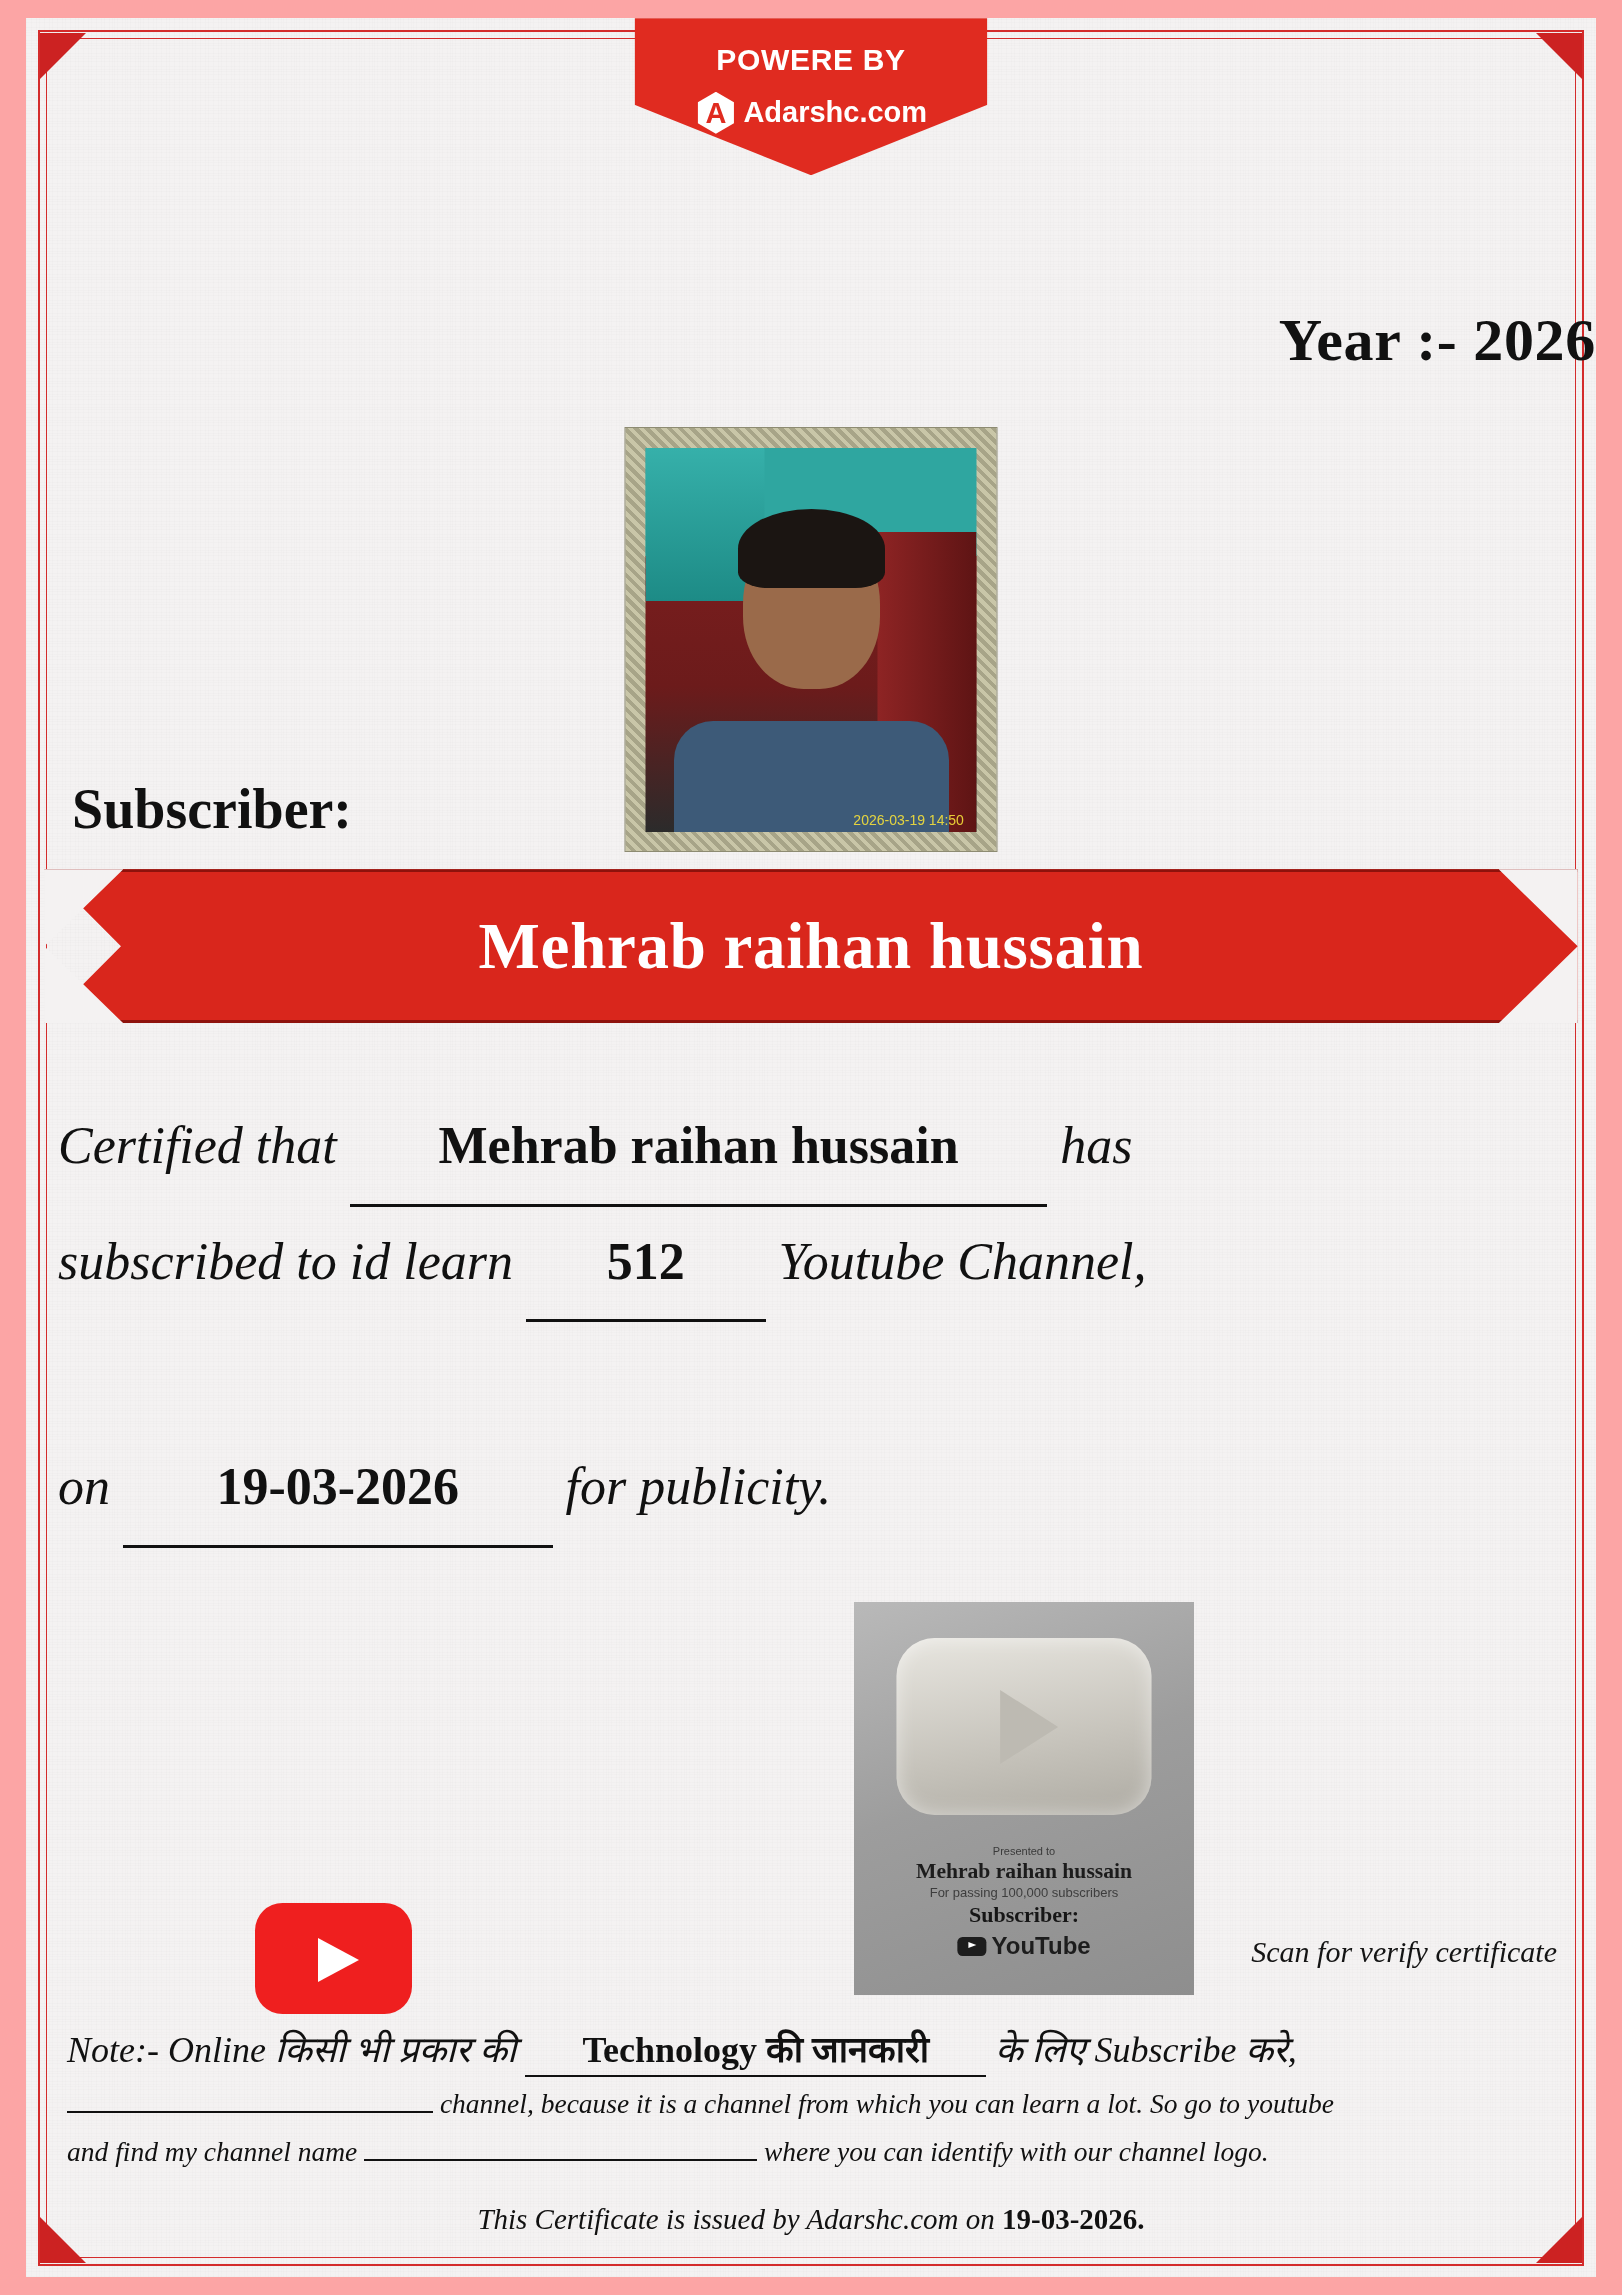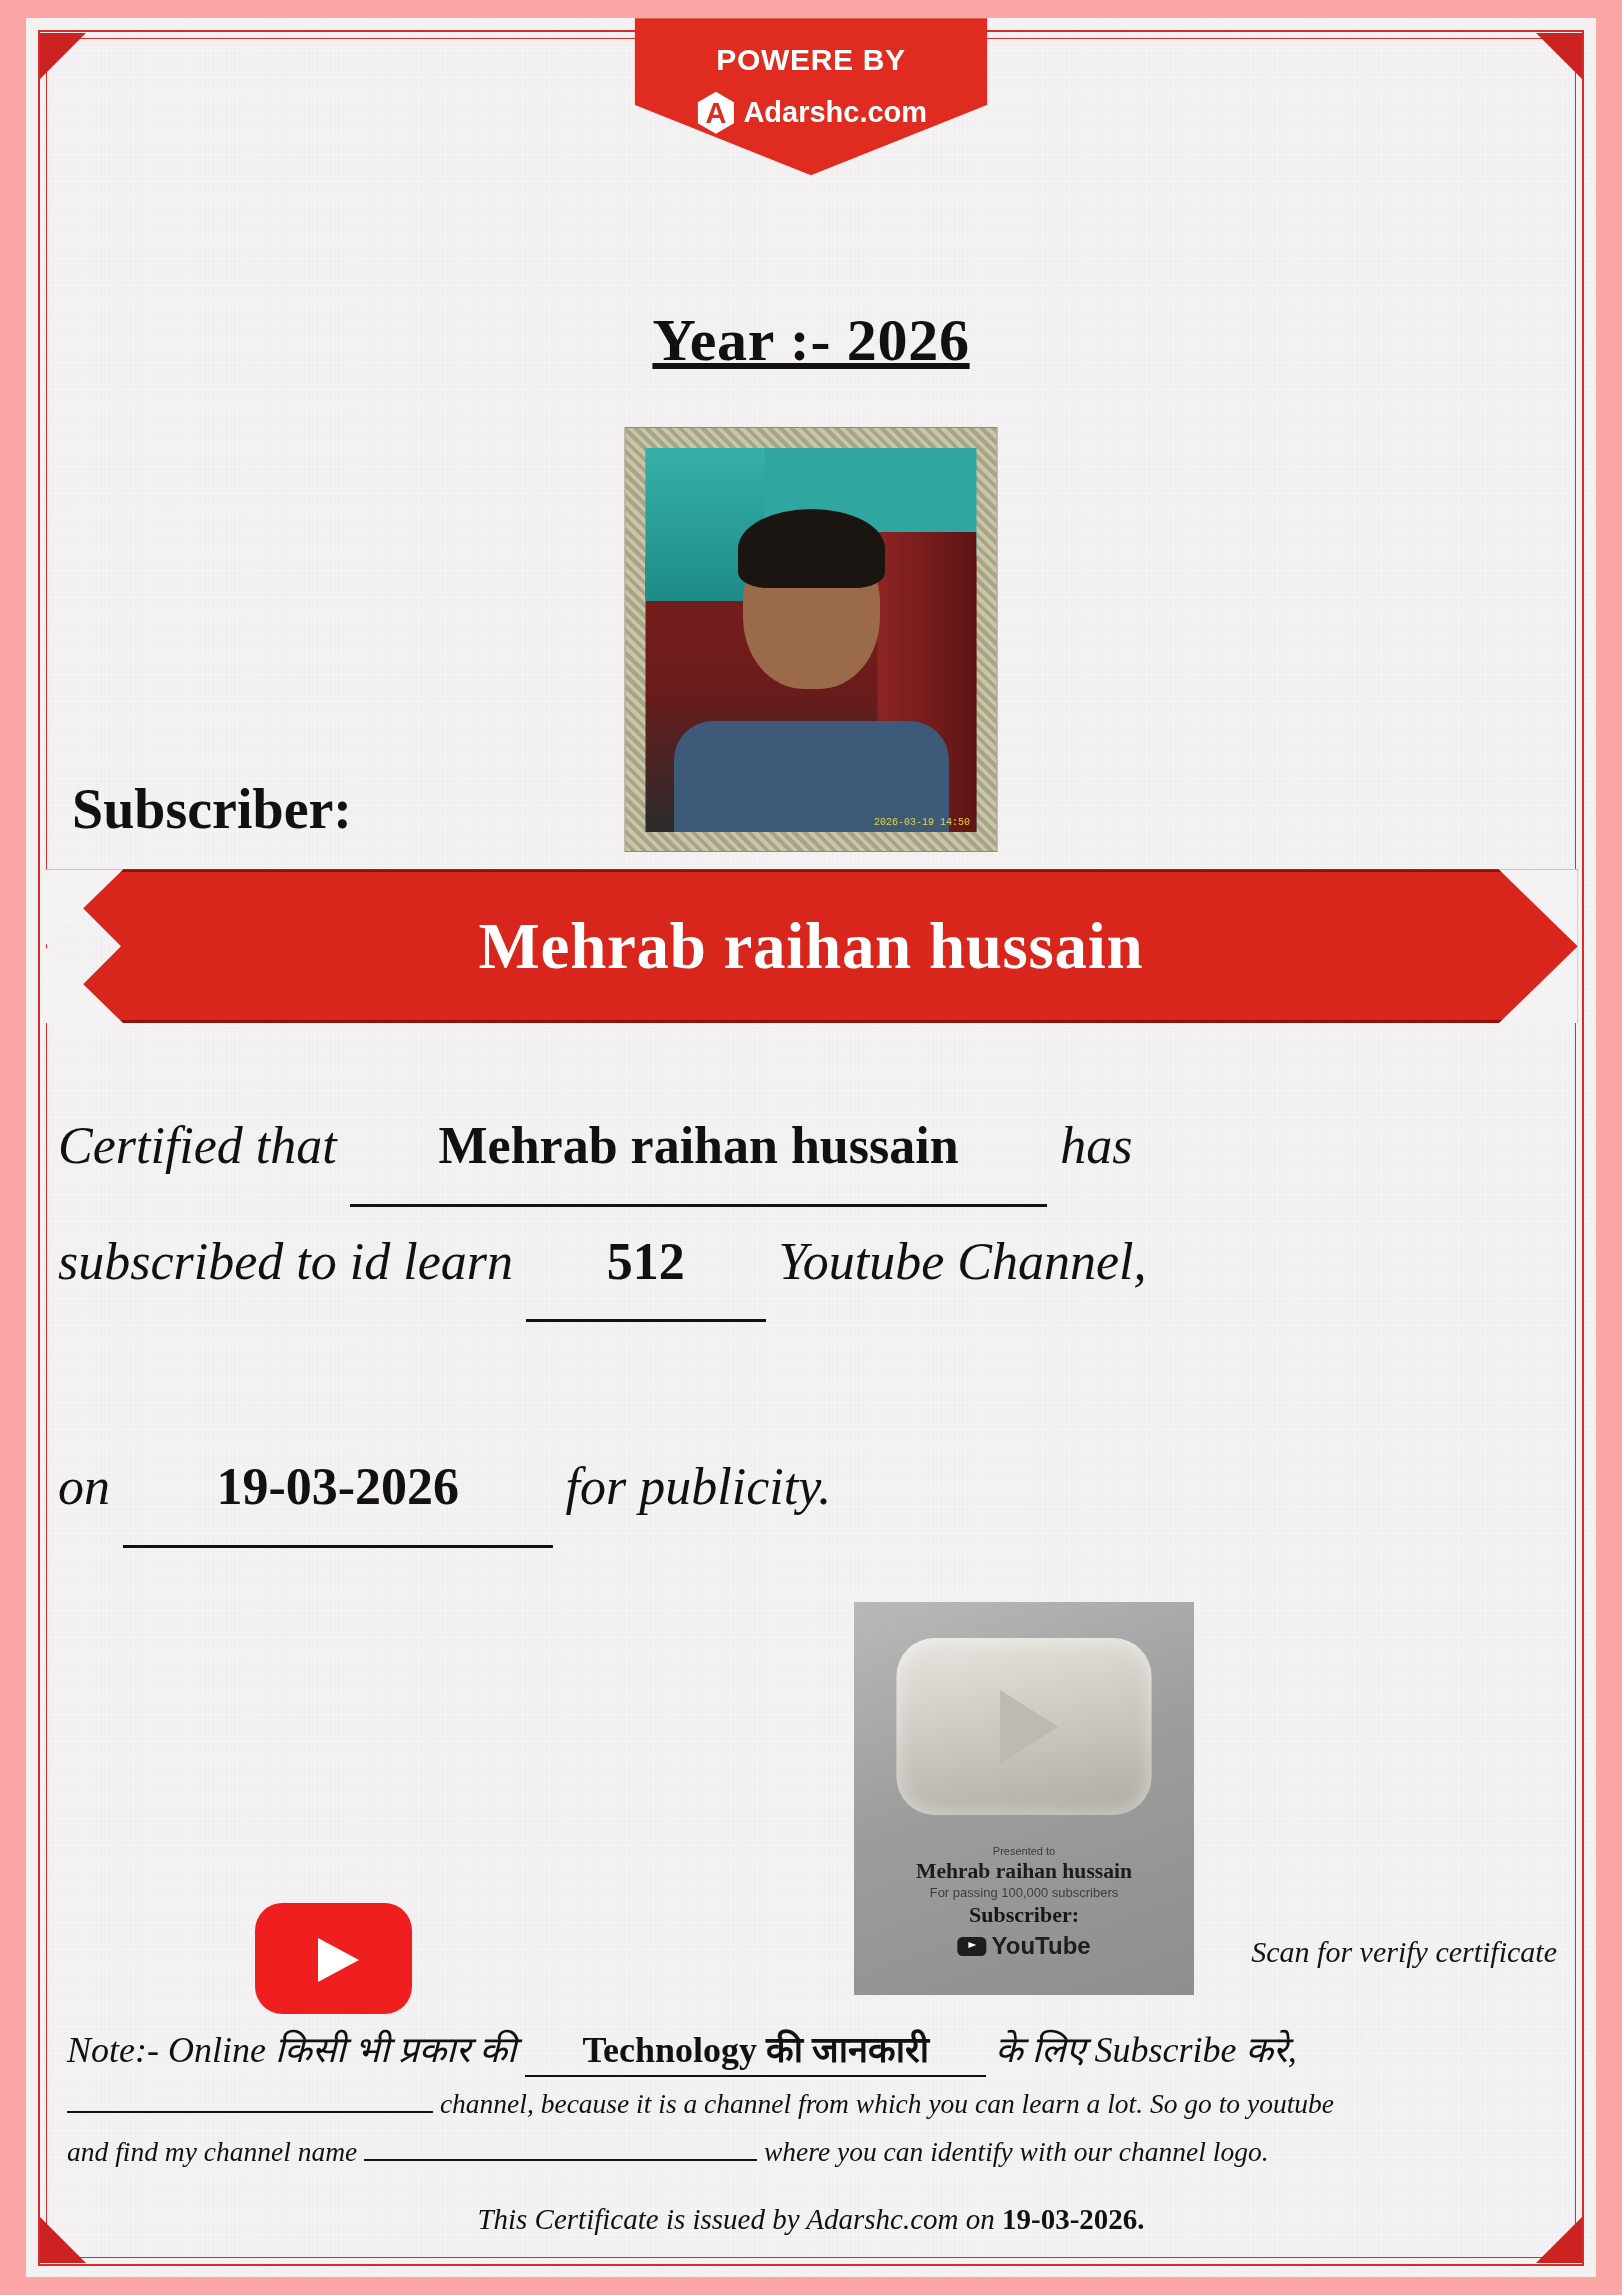--- a/index.html
+++ b/index.html
@@ -120,27 +120,26 @@
     font-style: italic;
     font-weight: bold;
     font-size: 112px;
     fill: #111111;
   }
 
   .year-line {
     position: absolute;
     top: 288px;
     width: 100%;
-    text-align: center;
+    text-align: right;
     font-family: "Liberation Serif", serif;
     font-weight: bold;
     font-size: 60px;
     color: #111111;
     letter-spacing: 0.7px;
-    text-decoration: underline;
   }
 
   
   .photo-frame {
     position: absolute;
     left: 50%;
     transform: translateX(-50%);
     top: 409px;
     width: 373px;
     height: 425px;
@@ -184,23 +183,23 @@
   .photo-body {
     position: absolute;
     left: 50%; bottom: 0;
     transform: translateX(-50%);
     width: 275px; height: 111px;
     border-radius: 39px 39px 0 0;
     background: #3d5a78;
   }
   .photo-stamp {
     position: absolute;
-    right: 7px; bottom: 3.9px;
-    font-family: Liberation Mono, monospace;
-    font-size: 10px;
+    right: 13px; bottom: 3.9px;
+    font-family: Liberation Sans, sans-serif;
+    font-size: 14px;
     color: #f5e03a;
     opacity: 0.9;
   }
 
   .subscriber-label {
     position: absolute;
     left: 46px;
     top: 759px;
     font-family: "Liberation Serif", serif;
     font-weight: bold;

